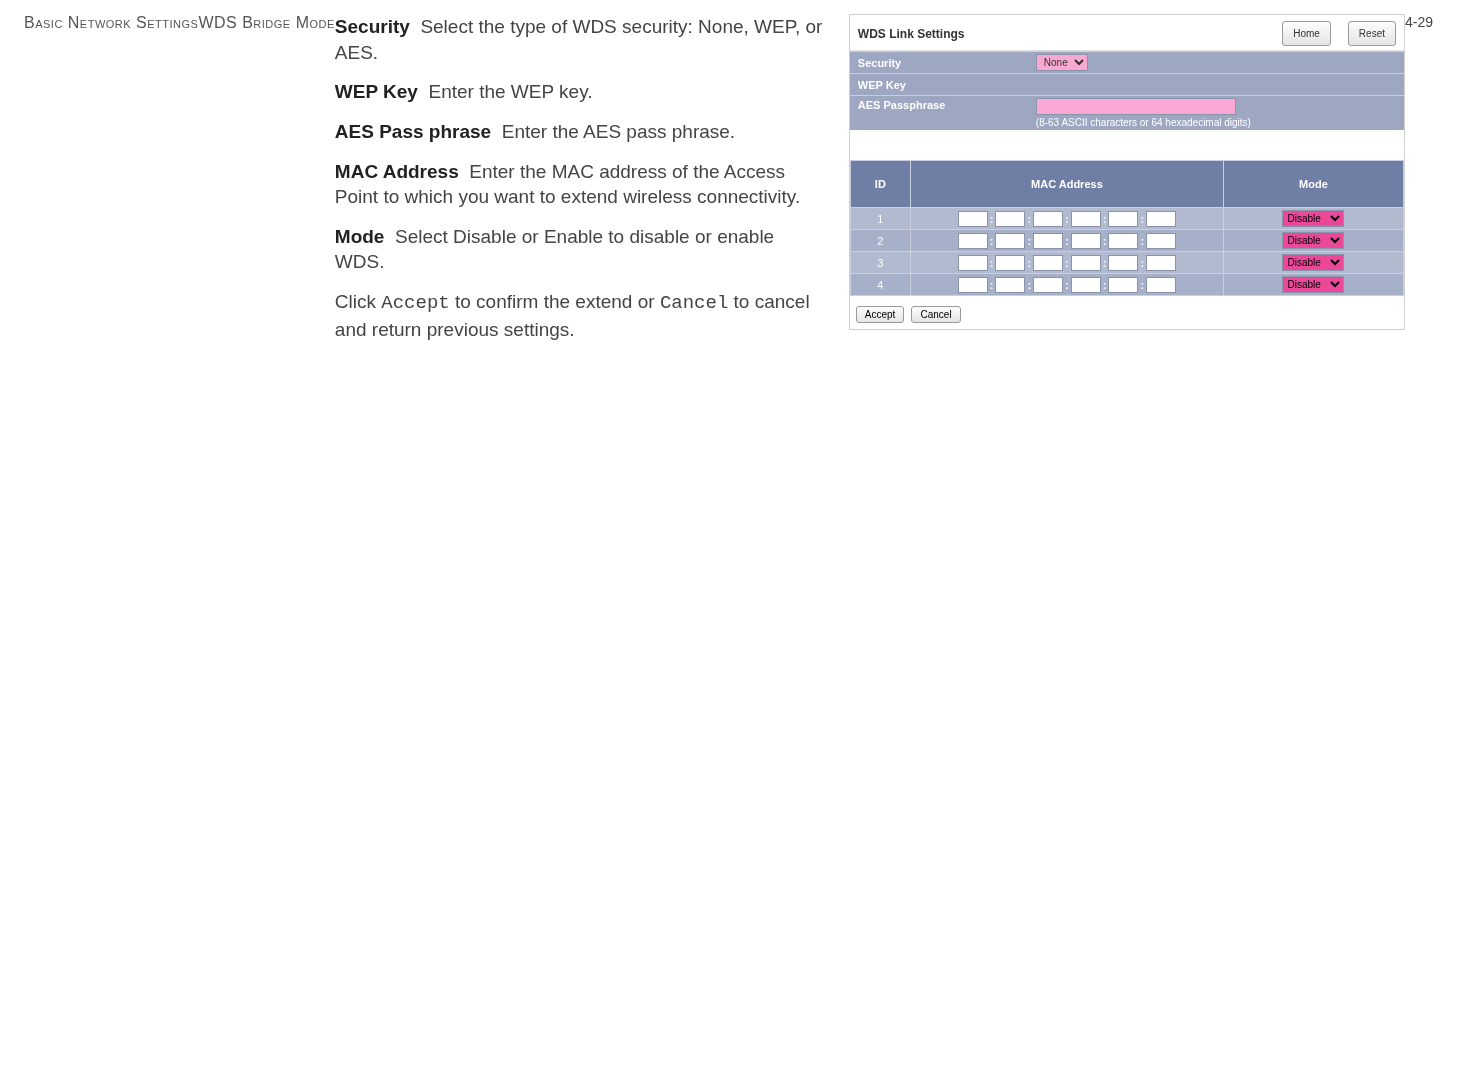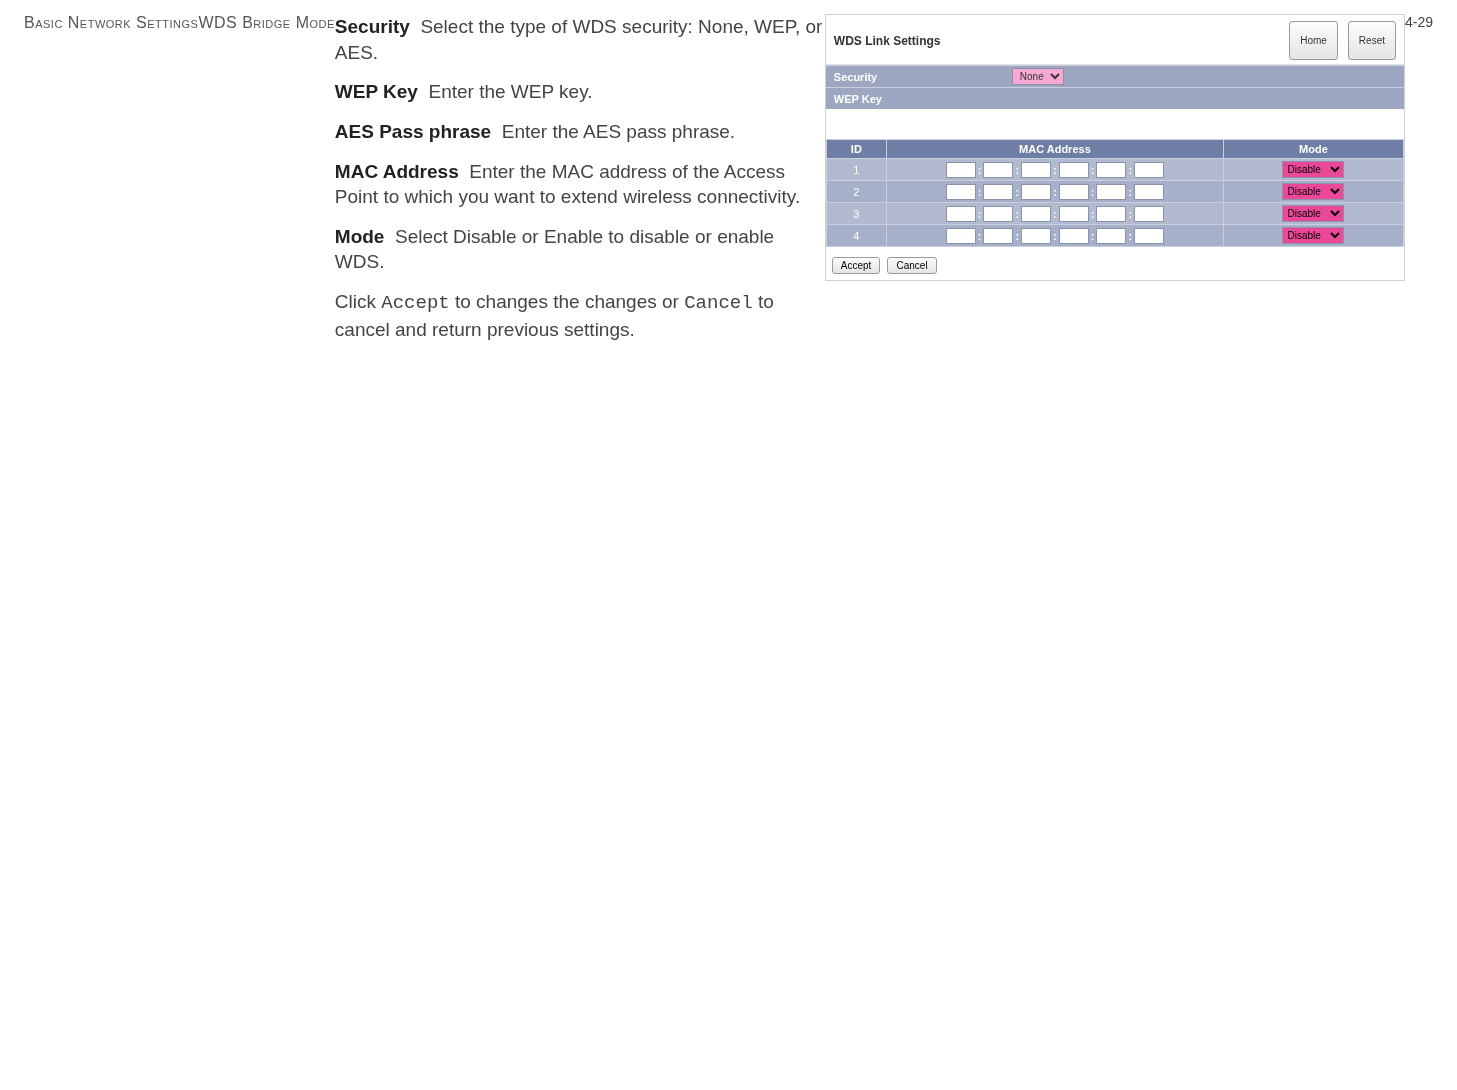--- a/index.html
+++ b/index.html
@@ -21,20 +21,21 @@
     display: flex;
     justify-content: space-between;
     font-variant: small-caps;
     font-size: 16px;
     color: #555;
     letter-spacing: 0.5px;
     margin-bottom: 26px;
   }
   .main {
     display: flex;
+    gap: 24px;
     flex: 1;
     justify-content: flex-end;
   }
   .left-col {
     width: 490px;
     font-size: 19px;
     line-height: 1.35;
     color: #444;
   }
   .left-col p { margin-bottom: 14px; }
@@ -58,22 +59,22 @@
   .ss-title {
     font-weight: bold;
     font-size: 12px;
     flex: 1;
   }
   .ss-btn {
     font-size: 10px;
     background: linear-gradient(#fdfdfd,#e4e4e4);
     border: 1px solid #9a9a9a;
     border-radius: 3px;
-    padding: 13px 10px;
-    margin-left: 10px;
+    padding: 6px 10px;
+    margin-left: 17px;
     color: #333;
   }
   .ss-row {
     display: flex;
     align-items: center;
     background: #9da7c2;
     border-top: 1px solid #c9cfe0;
     color: #fff;
     font-size: 11px;
     min-height: 22px;
@@ -103,21 +104,21 @@
   .ss-input { height: 17px; width: 140px; }
   .ss-hint { color: #e8ecf4; font-size: 10px; }
   .ss-hint.dark { color: #fff; }
   .ss-gap { height: 30px; background:#fff; }
   .mac-table { width: 100%; border-collapse: collapse; font-size: 11px; }
   .mac-table thead td {
     background: #6f7ea5;
     color: #fff;
     font-weight: bold;
     text-align: center;
-    padding: 3px 6px;
+    padding: 17px 6px;
     border: 1px solid #c9cfe0;
   }
   .mac-table tbody td {
     background: #b2bad0;
     color: #fff;
     text-align: center;
     padding: 2px 4px;
     border: 1px solid #c9cfe0;
   }
   .mac-table tbody tr:nth-child(even) td { background: #a7b0c9; }
@@ -178,21 +179,21 @@
       </p>
       <p>
         <b>MAC Address</b>&nbsp;
         <span>Enter the MAC address of the Access Point to which you want to extend wireless connectivity.</span>
       </p>
       <p>
         <b>Mode</b>&nbsp;
         <span>Select Disable or Enable to disable or enable WDS.</span>
       </p>
       <p>
-        <span>Click </span><span class="mono">Accept</span><span> to changes the changes or </span><span class="mono">Cancel</span><span> to cancel and return previous settings.</span>
+        <span>Click </span><span class="mono">Accept</span><span> to confirm the extend or </span><span class="mono">Cancel</span><span> to cancel and return previous settings.</span>
       </p>
     </div>
 
     <div class="right-col">
       <div class="ss">
         <div class="ss-titlebar">
           <span class="ss-title">WDS Link Settings</span>
           <button class="ss-btn">Home</button>
           <button class="ss-btn">Reset</button>
         </div>
@@ -203,20 +204,27 @@
             <select class="ss-select">
               <option>None</option>
             </select>
           </div>
         </div>
 
         <div class="ss-row">
           <div class="ss-row-label">WEP Key</div>
         </div>
 
+        <div class="ss-row" style="align-items:flex-start;">
+          <div class="ss-row-label">AES Passphrase</div>
+          <div class="ss-row-content" style="flex-direction:column; align-items:flex-start; gap:2px;">
+            <input class="ss-input" style="width: 200px;">
+            <span class="ss-hint dark">(8-63 ASCII characters or 64 hexadecimal digits)</span>
+          </div>
+        </div>
 
         <div class="ss-gap"></div>
 
         <table class="mac-table">
           <thead>
             <tr>
               <td style="width:60px;">ID</td>
               <td>MAC Address</td>
               <td style="width:180px;">Mode</td>
             </tr>

